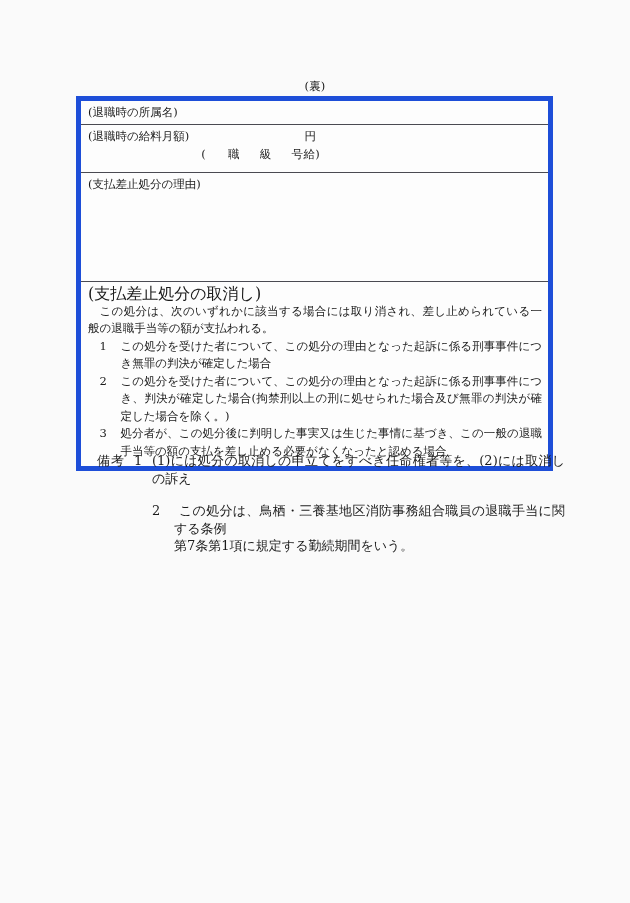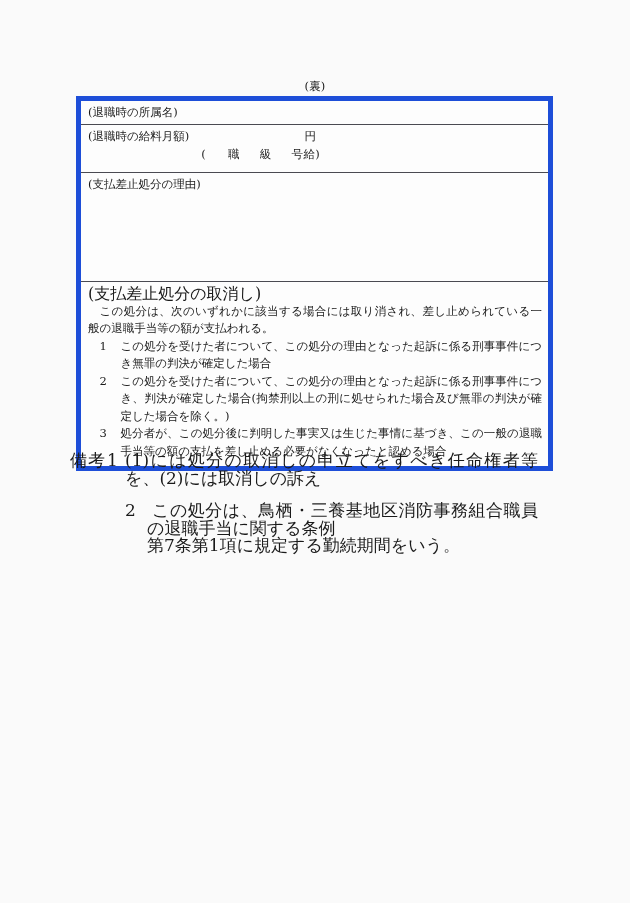--- a/index.html
+++ b/index.html
@@ -136,24 +136,24 @@
     width: 21px;
   }
   .clause-text {
     flex: 1 1 auto;
     text-align: justify;
   }
 
   
   .remarks {
     position: absolute;
-    left: 70px;
+    left: 97px;
     top: 452px;
     width: 468px;
-    font-size: 17px;
+    font-size: 13px;
     line-height: 17.5px;
   }
   .remark-row {
     display: flex;
     align-items: flex-start;
   }
   .remark-row + .remark-row {
     margin-top: 15px;
   }
   .remark-label {

